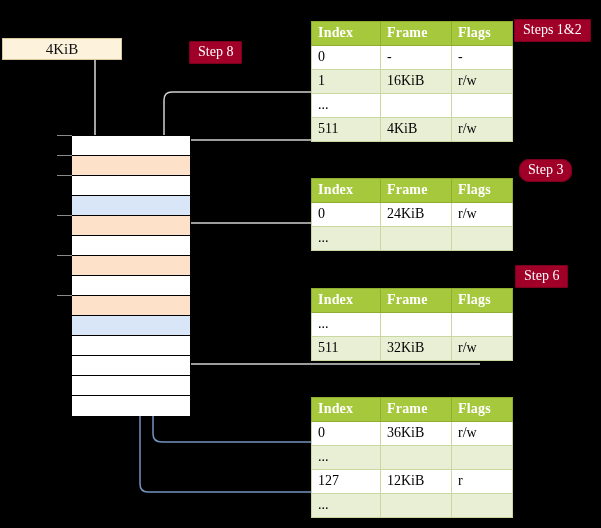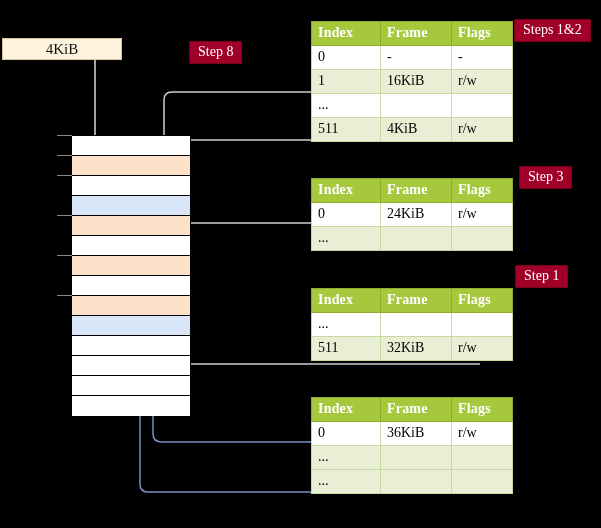--- a/index.html
+++ b/index.html
@@ -132,22 +132,22 @@
 
     <path d="M 480,492 L 148,492 Q 140,492 140,484 L 140,212" fill="none" stroke="#7593c0" stroke-width="1.5" marker-end="url(#ahBlueUp)"></path>
   </svg>
 
   <div class="frame-box" style="left:2px;top:38px;width:118px;height:20px;">
     <span>4KiB</span>
   </div>
 
   <div class="badge" style="left:189px;top:41px;">Step 8</div>
   <div class="badge" style="left:514px;top:19px;">Steps 1&amp;2</div>
-  <div class="badge" style="left:519px;top:166px;">Step 3</div>
-  <div class="badge" style="left:515px;top:265px;">Step 1</div>
+  <div class="badge" style="left:519px;top:159px;border-radius:10px;">Step 3</div>
+  <div class="badge" style="left:515px;top:265px;">Step 6</div>
 
   <div class="memcol" id="memcol" style="left:71px;top:135px;width:120px;height:281px;">
       <div class="memrow" style="top: 0px; height: 20px;"></div>
       <div class="memrow peach" style="top: 20px; height: 20px;"></div>
       <div class="memrow" style="top: 40px; height: 20px;"></div>
       <div class="memrow blue" style="top: 60px; height: 20px;"></div>
       <div class="memrow peach" style="top: 80px; height: 20px;"></div>
       <div class="memrow" style="top: 100px; height: 20px;"></div>
       <div class="memrow peach" style="top: 120px; height: 20px;"></div>
       <div class="memrow" style="top: 140px; height: 20px;"></div>
@@ -254,20 +254,25 @@
       <tr>
         <td>0</td>
         <td>36KiB</td>
         <td>r/w</td>
       </tr>
       <tr class="alt">
         <td>...</td>
         <td></td>
         <td></td>
       </tr>
+      <tr>
+        <td>127</td>
+        <td>12KiB</td>
+        <td>r</td>
+      </tr>
       <tr class="alt">
         <td>...</td>
         <td></td>
         <td></td>
       </tr>
     </tbody>
   </table>
 
 </div>
 

